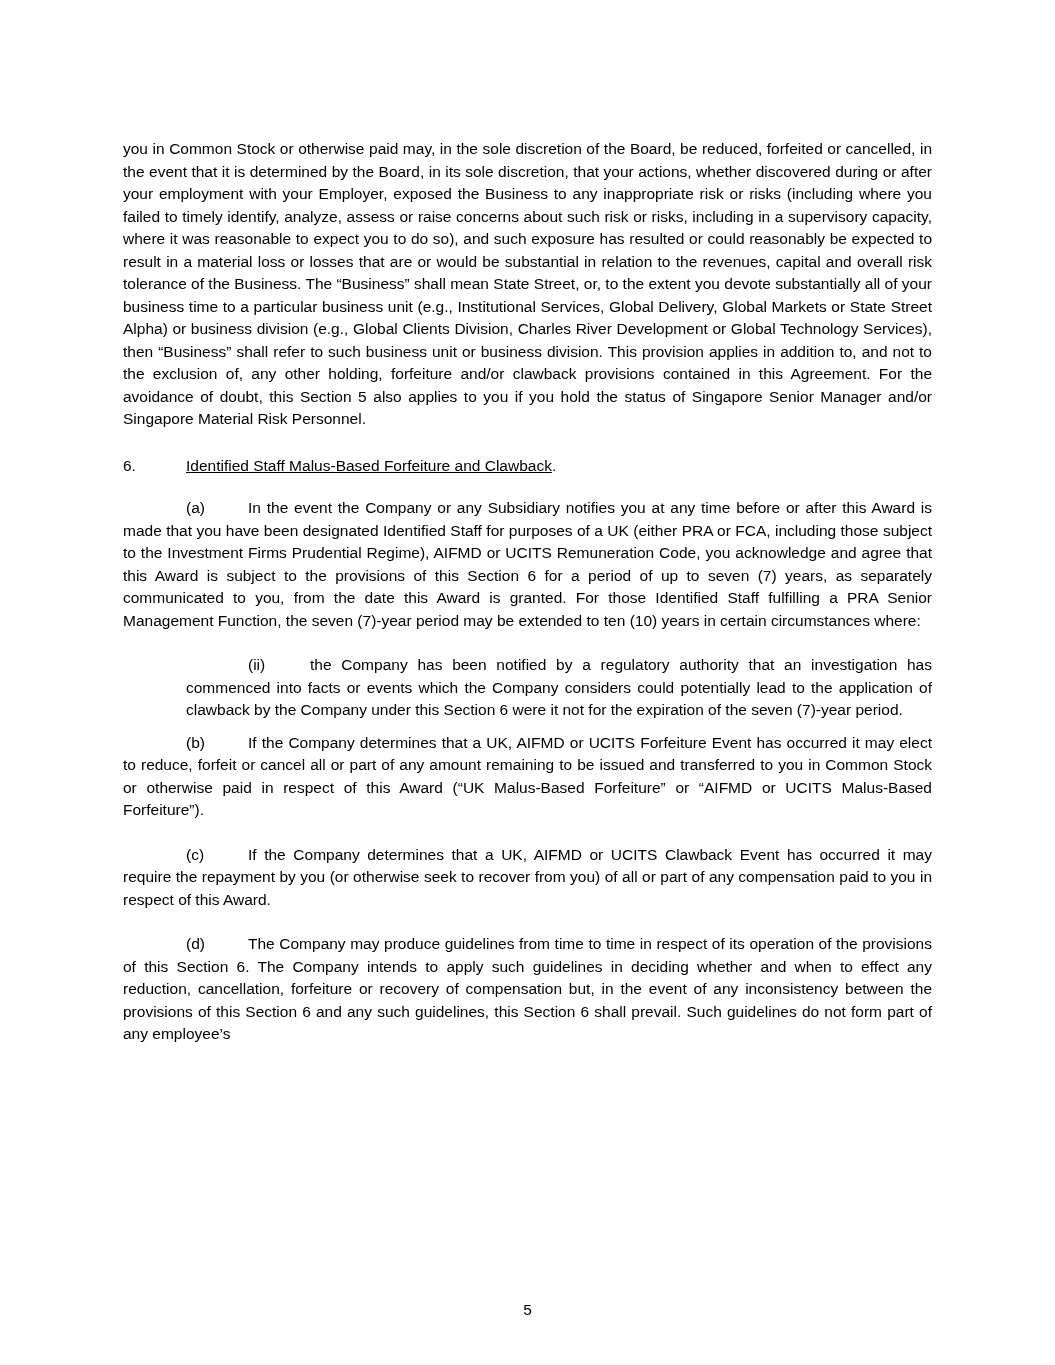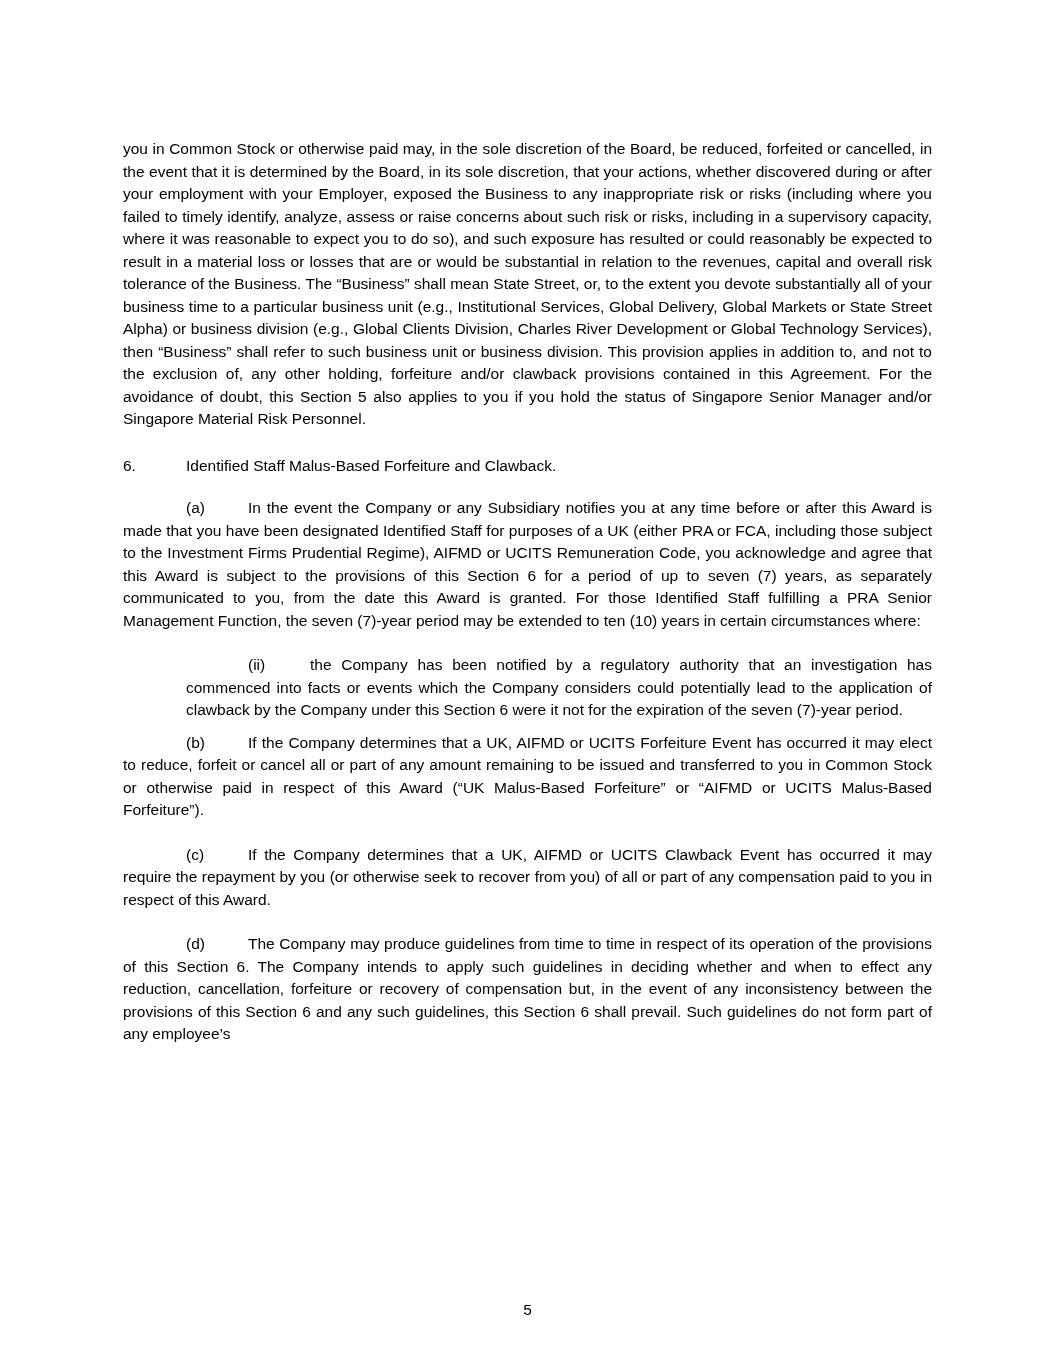--- a/index.html
+++ b/index.html
@@ -50,20 +50,21 @@
   }
   p.labeled {
     text-indent: 63px;
   }
   p.sub {
     margin: 0 0 10px 0;
     margin-left: 63px;
     text-indent: 62px;
   }
   .underline {
+    text-decoration: underline;
     text-align: right;
   }
   .page-number {
     position: absolute;
     left: 0;
     right: 0;
     bottom: 62px;
     text-align: center;
     font-size: 15.5px;
   }

